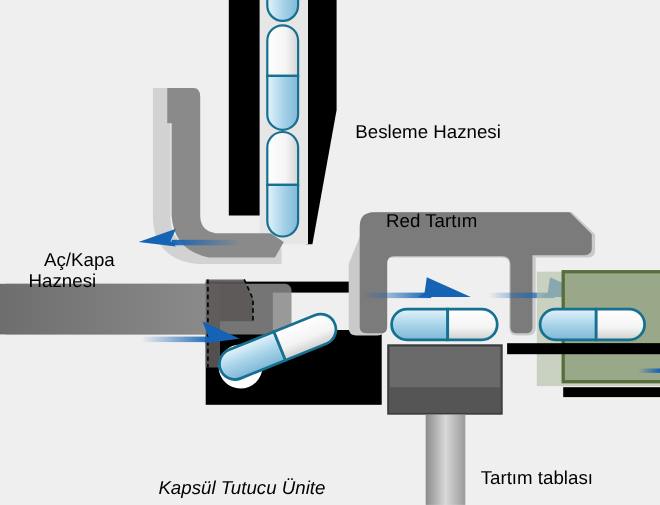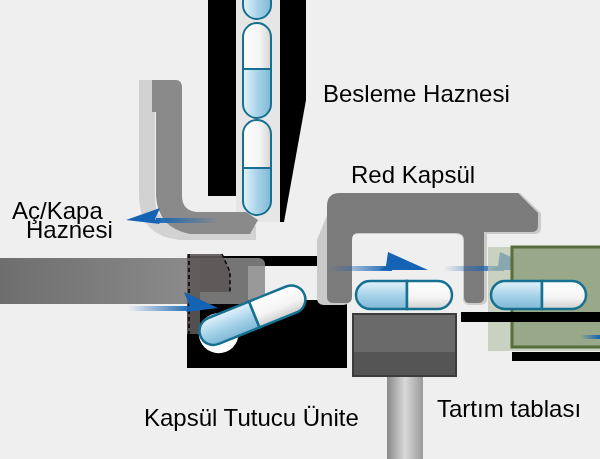--- a/index.html
+++ b/index.html
@@ -1,19 +1,19 @@
 <!DOCTYPE html>
 <html><head>
 <meta charset="utf-8">
 <style>
   html, body { margin: 0; padding: 0; }
   body { width: 600px; height: 459px; background: #efefef; overflow: hidden; position: relative;
          font-family: "Liberation Sans", sans-serif; }
   svg { position: absolute; left: 0; top: 0; }
-  .lbl { position: absolute; font-size: 24px; color: #000; white-space: nowrap; line-height: 1; }
+  .lbl { position: absolute; font-size: 17px; color: #000; white-space: nowrap; line-height: 1; margin-top: 29px; }
 </style>
 </head>
 <body>
 
 <svg width="600" height="459" viewBox="0 0 600 459">
   <defs>
     <linearGradient id="capBlue" x1="0" y1="0" x2="0" y2="1">
       <stop offset="0" stop-color="#e4f3fb"></stop>
       <stop offset="0.5" stop-color="#a9d4ea"></stop>
       <stop offset="1" stop-color="#7fb8d6"></stop>
@@ -141,17 +141,17 @@
     <path d="M407,281 L438,281 A14,14 0 0 1 438,309 L407,309 Z" fill="url(#capWhite)" stroke="#16708f" stroke-width="2.5"></path>
   </g>
 
   <g>
     <path d="M542,281 L542,309 L505,309 A14,14 0 0 1 505,281 Z" fill="url(#capBlue)" stroke="#16708f" stroke-width="2.5"></path>
     <path d="M542,281 L572,281 A14,14 0 0 1 572,309 L542,309 Z" fill="url(#capWhite)" stroke="#16708f" stroke-width="2.5"></path>
   </g>
 </svg>
 
 <div class="lbl" style="left:323px; top:82px;">Besleme Haznesi</div>
-<div class="lbl" style="left:351px; top:163px;">Red Kapsül</div>
-<div class="lbl" style="left:12px; top:199px;">Aç/Kapa</div>
+<div class="lbl" style="left:351px; top:163px;">Red Tartım</div>
+<div class="lbl" style="left:40px; top:199px;">Aç/Kapa</div>
 <div class="lbl" style="left:26px; top:218px;">Haznesi</div>
-<div class="lbl" style="left:144px; top:406px;">Kapsül Tutucu Ünite</div>
+<div class="lbl" style="left:144px; top:406px;font-style:italic;">Kapsül Tutucu Ünite</div>
 <div class="lbl" style="left:437px; top:397px;">Tartım tablası</div>
 
 </body></html>

